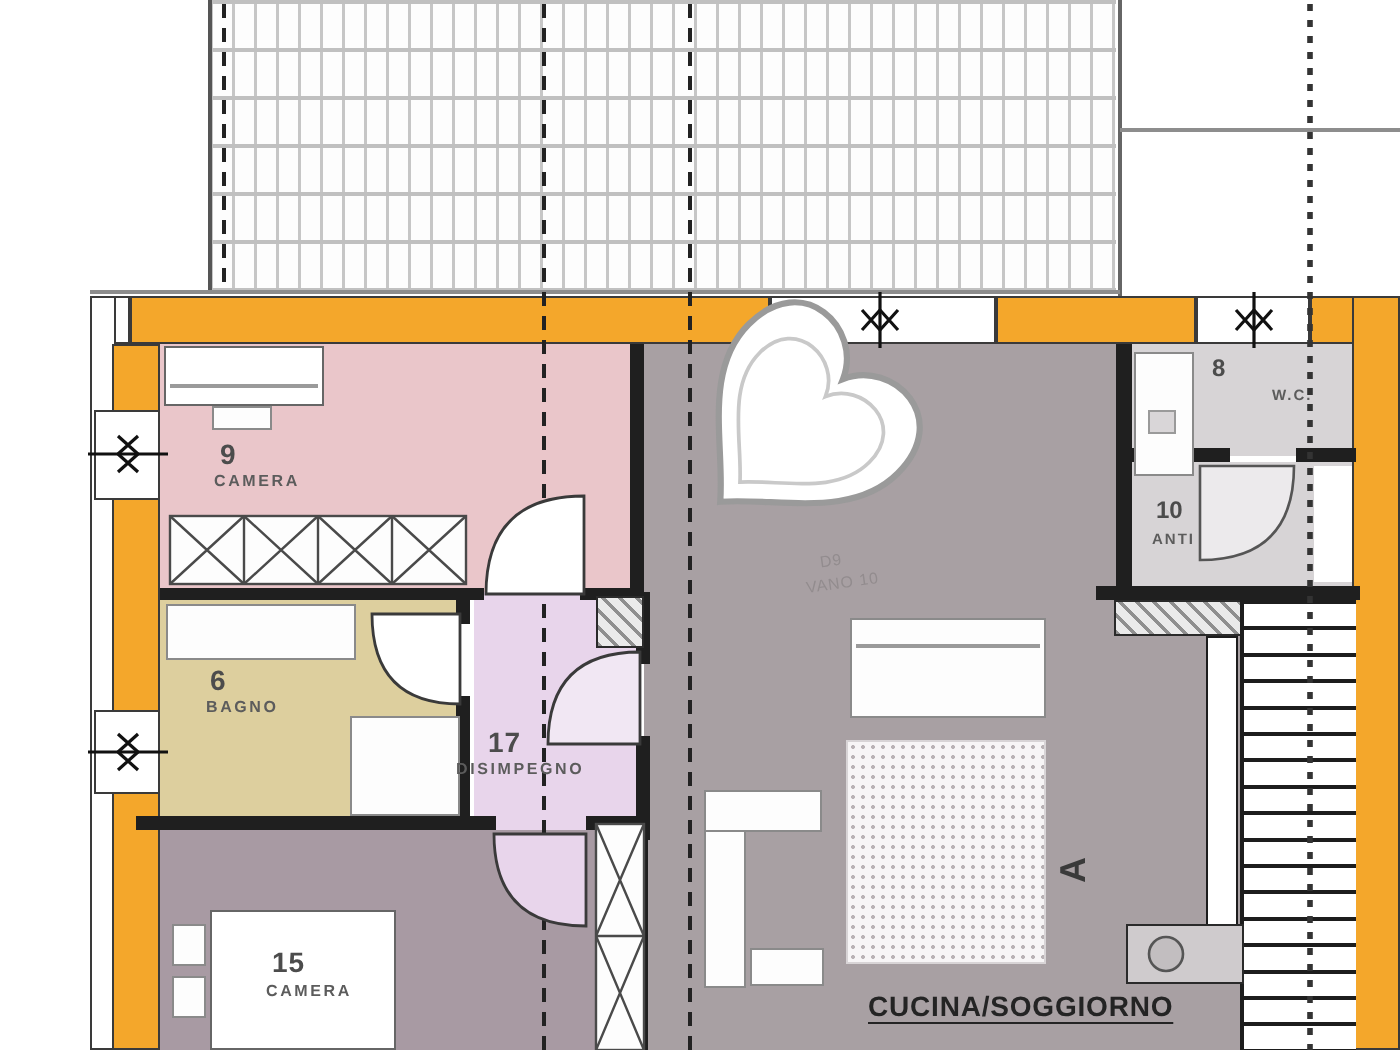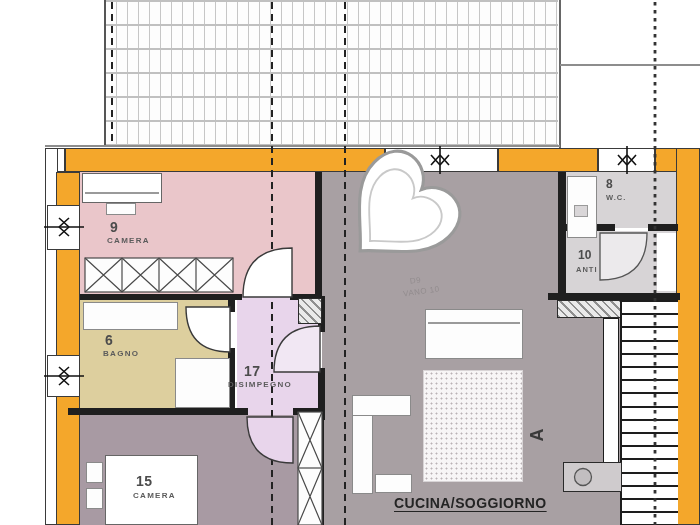--- a/index.html
+++ b/index.html
@@ -40,21 +40,21 @@
   .rug{left:423px;top:370px;width:100px;height:112px;background-color:#f7f5f6;border:1px solid #d8d4d6;
     background-image:radial-gradient(#b9b2b5 0.9px,transparent 1.1px);background-size:5px 5px;}
   .innerline{position:absolute;background:#9a9a9a;}
   
   .lab{position:absolute;color:#4c4c4c;line-height:1;white-space:nowrap;}
   .num{font-size:14px;font-weight:600;letter-spacing:0.5px;}
   .nam{font-size:8px;letter-spacing:1.3px;color:#5c5c5c;font-weight:600;}
   .num-sm{font-size:12px;font-weight:600;}
   .nam-sm{font-size:7.5px;letter-spacing:1px;color:#5c5c5c;font-weight:600;}
   .living-lab{font-size:14px;font-weight:bold;color:#242424;letter-spacing:0.4px;
-    text-decoration:underline;text-underline-offset:3px;}
+    text-decoration:underline;text-underline-offset:3px;margin-left:40px;}
   .markA{font-size:18px;font-weight:600;color:#3a3a3a;transform:rotate(-90deg);}
   .faint{font-size:8px;color:#8f898b;transform:rotate(-8deg);opacity:0.85;letter-spacing:0.5px;}
   svg{position:absolute;left:0;top:0;pointer-events:none;}
   .z1{z-index:1}.z2{z-index:2}.z3{z-index:3}.z4{z-index:4}.z5{z-index:5}
 </style>
 </head>
 <body>
 
 <div id="plan">
 
@@ -192,21 +192,21 @@
   <div class="lab num z5" style="left:105px;top:333px;">6</div>
   <div class="lab nam z5" style="left:103px;top:350px;">BAGNO</div>
 
   <div class="lab num z5" style="left:244px;top:364px;">17</div>
   <div class="lab nam z5" style="left:228px;top:381px;">DISIMPEGNO</div>
 
   <div class="lab num z5" style="left:136px;top:474px;">15</div>
   <div class="lab nam z5" style="left:133px;top:492px;">CAMERA</div>
 
   <div class="lab num-sm z5" style="left:606px;top:178px;">8</div>
-  <div class="lab nam-sm z5" style="left:606px;top:194px;">W.C.</div>
+  <div class="lab nam-sm z5" style="left:636px;top:194px;">W.C.</div>
 
   <div class="lab num-sm z5" style="left:578px;top:249px;">10</div>
   <div class="lab nam-sm z5" style="left:576px;top:266px;">ANTI</div>
 
   <div class="lab living-lab z5" style="left:394px;top:496px;">CUCINA/SOGGIORNO</div>
 
   <div class="lab markA z5" style="left:530px;top:426px;">A</div>
 
   <div class="lab faint z5" style="left:410px;top:277px;">D9</div>
   <div class="lab faint z5" style="left:403px;top:288px;">VANO 10</div>

